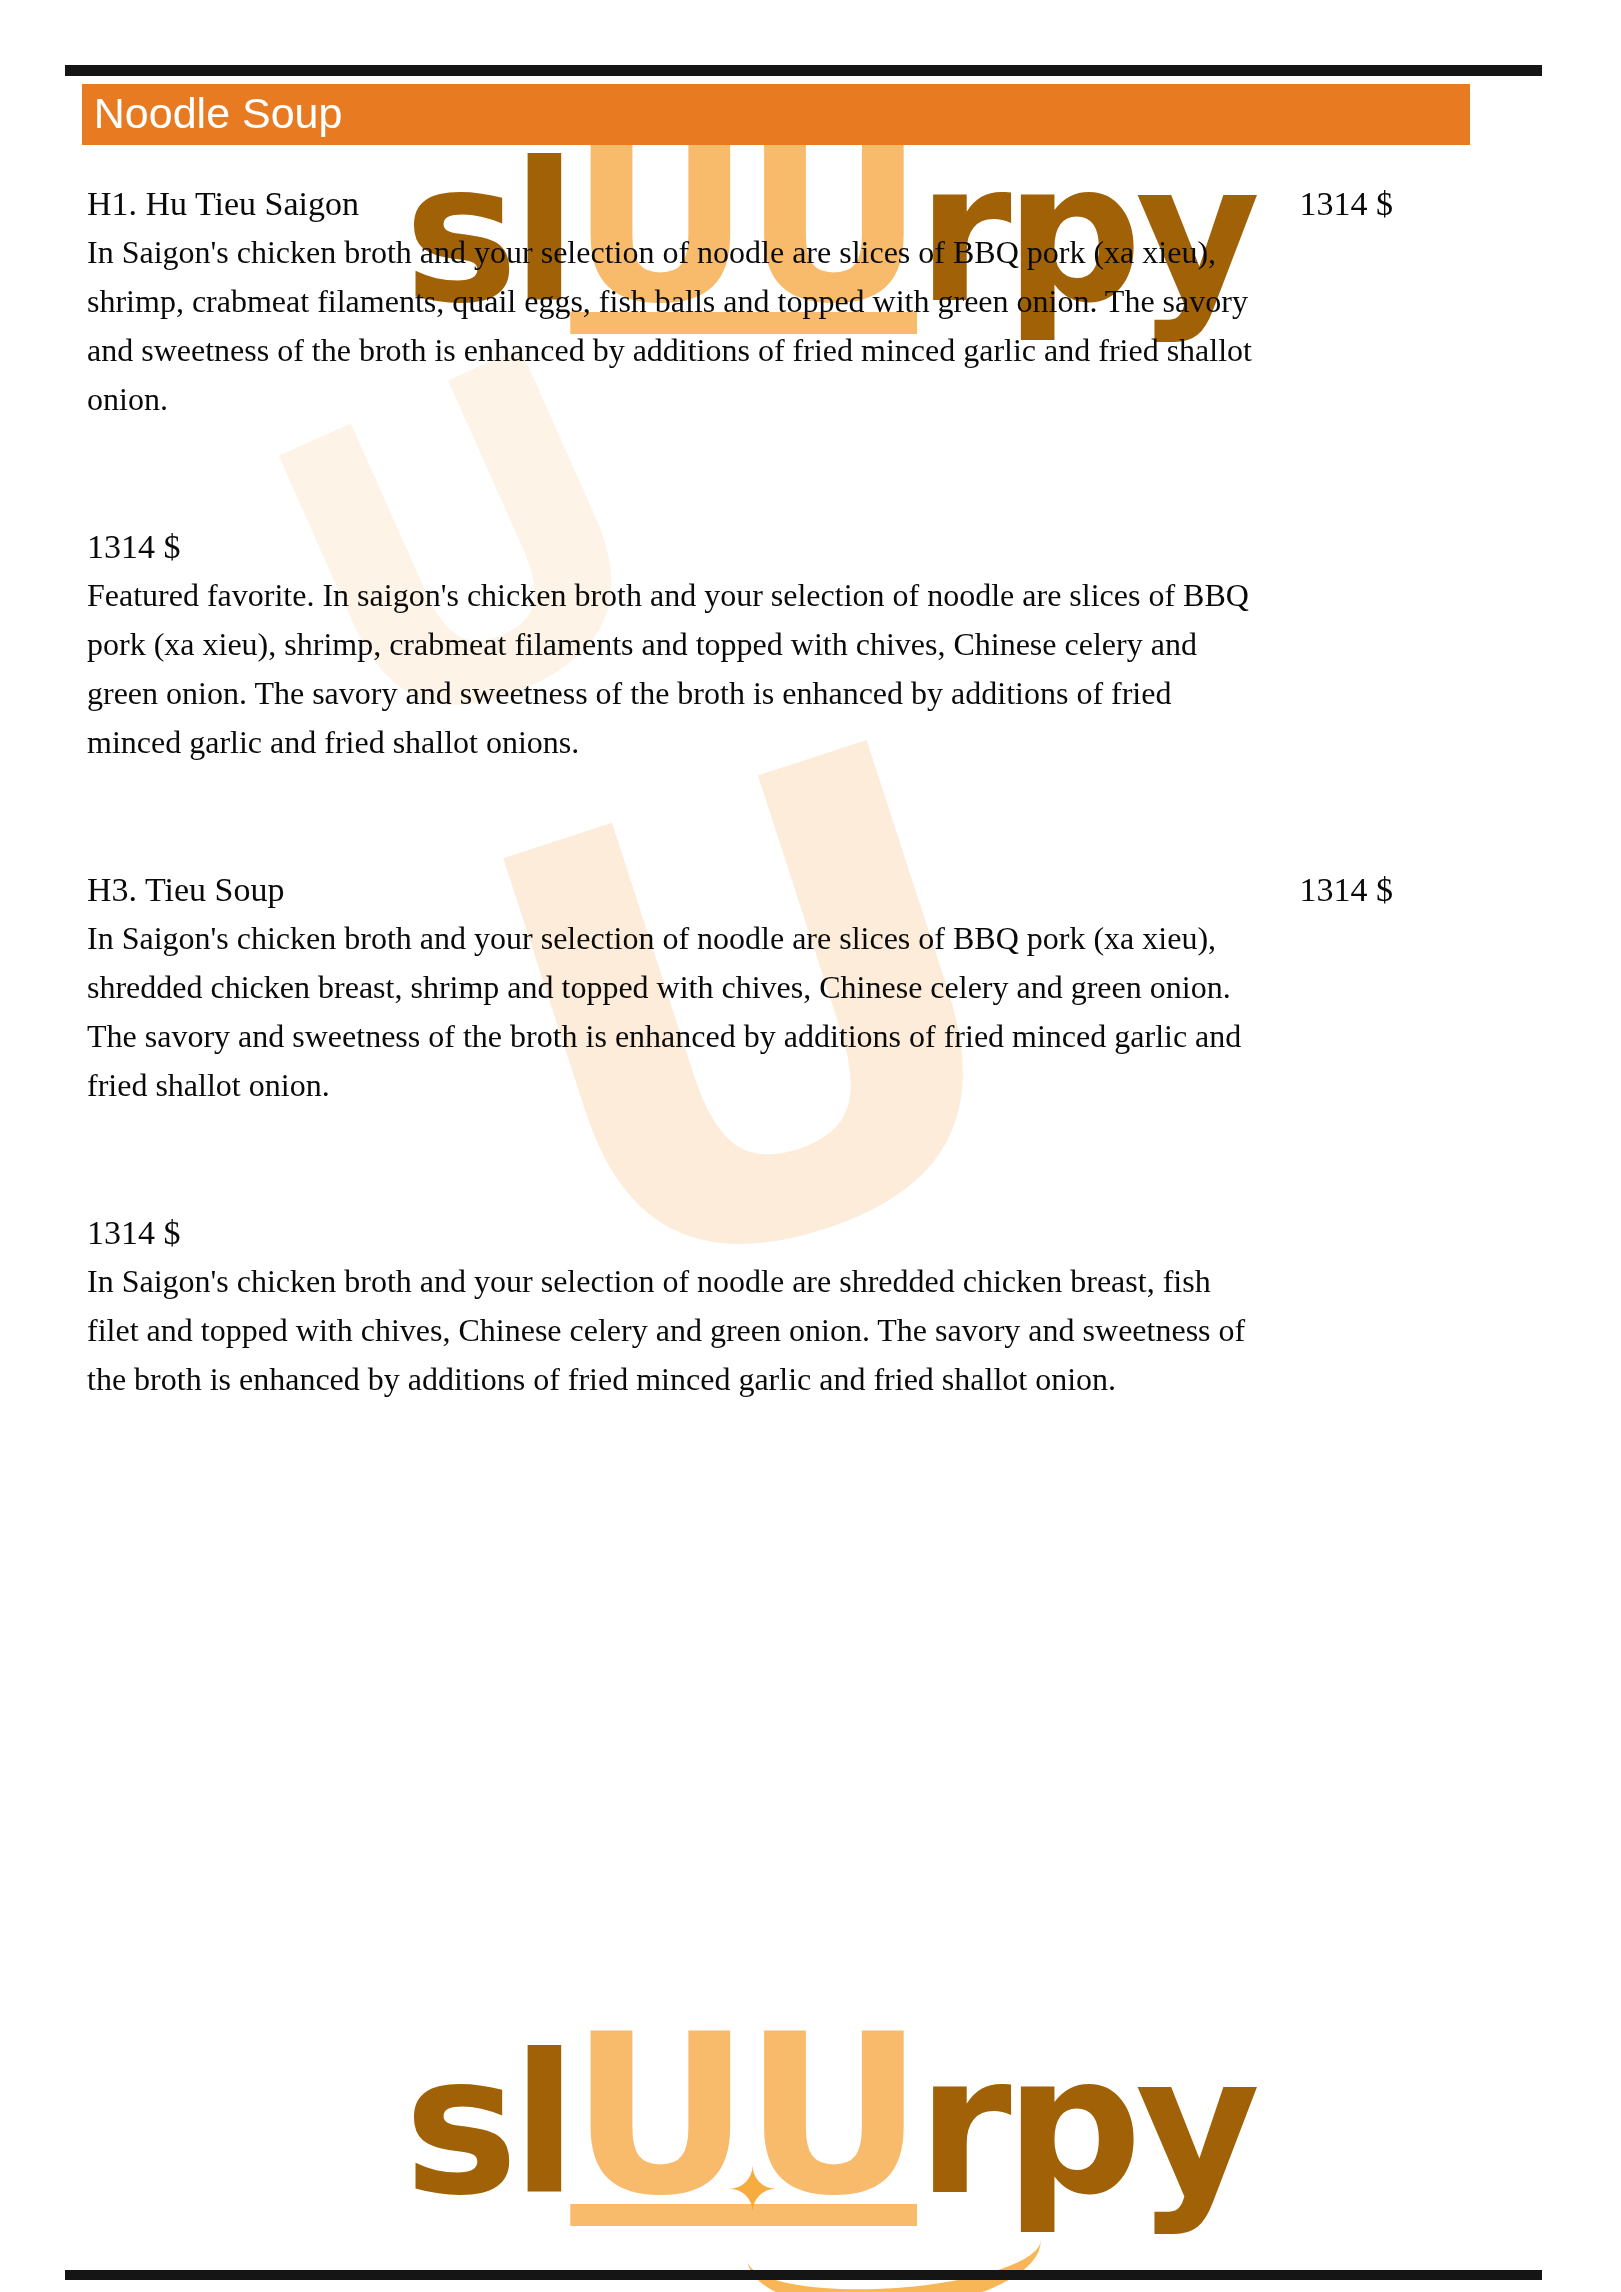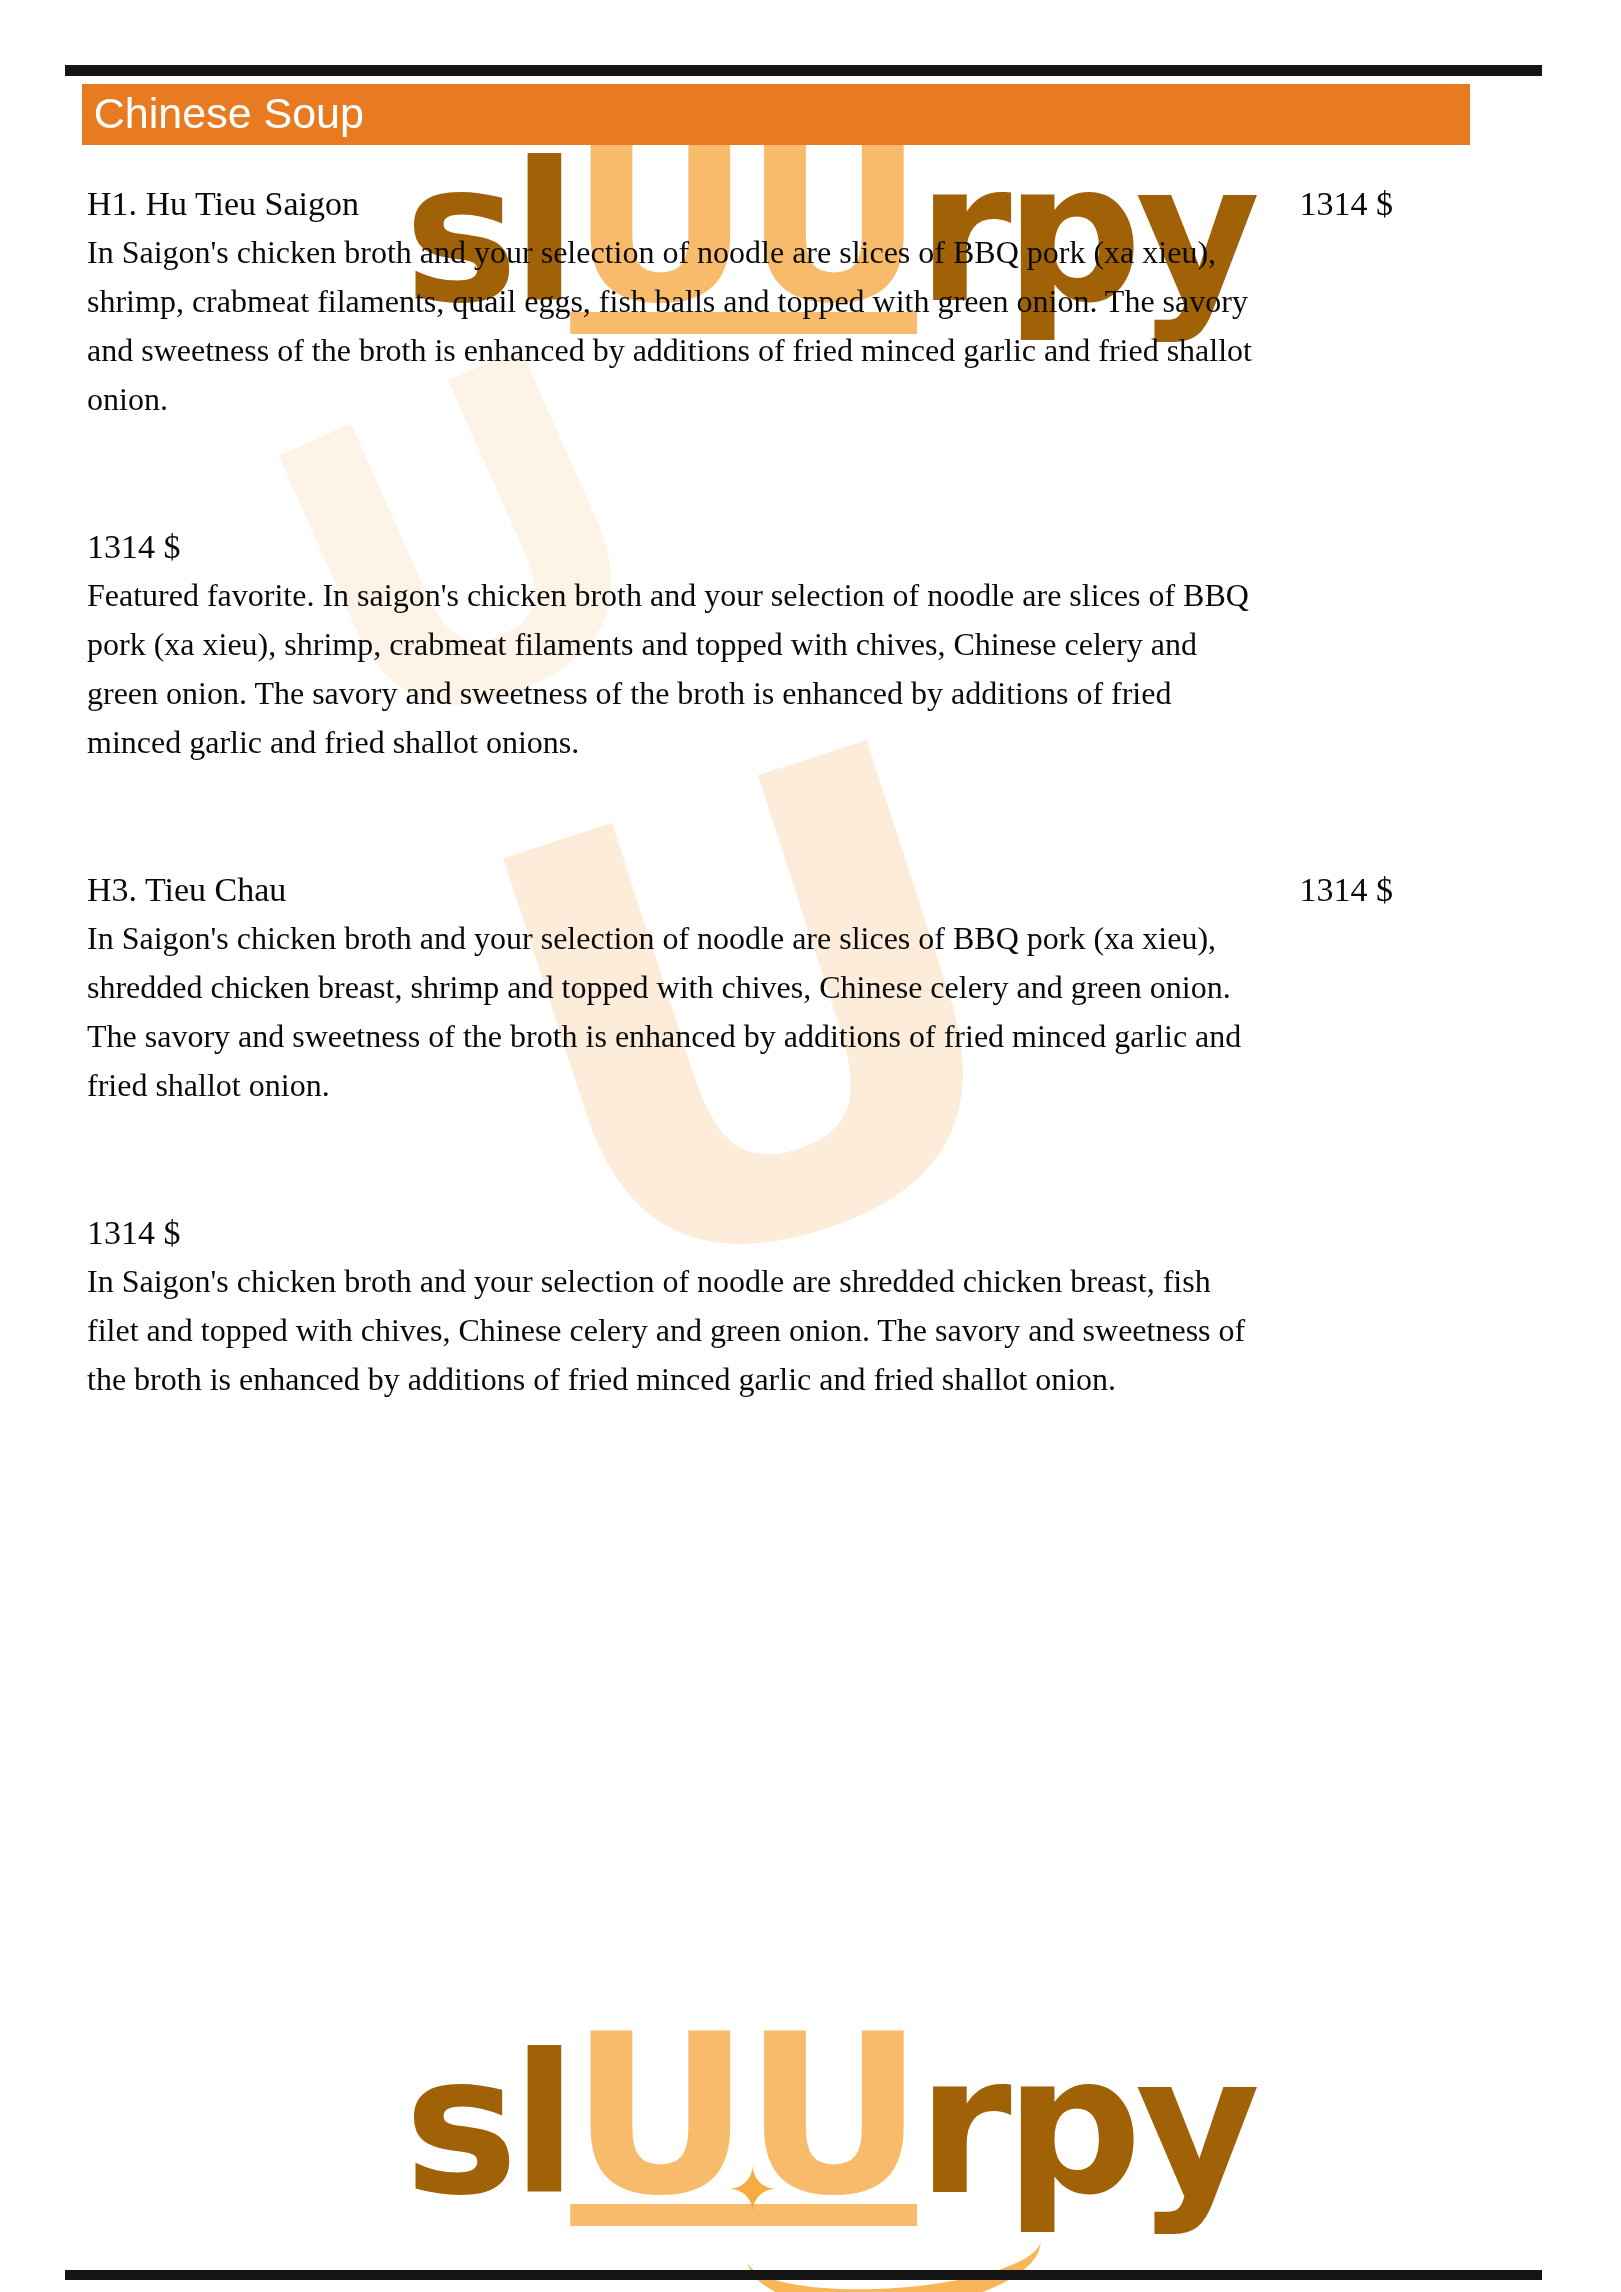--- a/index.html
+++ b/index.html
@@ -114,21 +114,21 @@
   <div class="watermark wm-top"><span class="wm-gray">sl</span><span class="wm-orange">UU</span><span class="wm-gray">rpy</span></div>
 
   <div class="watermark wm-bottom"><span class="wm-gray">sl</span><span class="wm-orange">UU</span><span class="wm-gray">rpy</span></div>
   <div class="sparkle">✦</div>
   <div class="swoosh"></div>
 
   <div class="content">
     <div class="top-bar"></div>
 
     <div class="section-header">
-      <span>Chinese Soup</span>
+      <span>Noodle Soup</span>
     </div>
 
     <div class="menu-list">
 
       <div class="menu-item">
         <div class="item-header">
           <span class="item-name">H1. Hu Tieu Saigon</span>
           <span class="item-price">1314 $</span>
         </div>
         <p class="item-desc">In Saigon's chicken broth and your selection of noodle are slices of BBQ pork (xa xieu), shrimp, crabmeat filaments, quail eggs, fish balls and topped with green onion. The savory and sweetness of the broth is enhanced by additions of fried minced garlic and fried shallot onion.</p>
@@ -136,21 +136,21 @@
 
       <div class="menu-item">
         <div class="item-header">
           <span class="item-price">1314 $</span>
         </div>
         <p class="item-desc">Featured favorite. In saigon's chicken broth and your selection of noodle are slices of BBQ pork (xa xieu), shrimp, crabmeat filaments and topped with chives, Chinese celery and green onion. The savory and sweetness of the broth is enhanced by additions of fried minced garlic and fried shallot onions.</p>
       </div>
 
       <div class="menu-item">
         <div class="item-header">
-          <span class="item-name">H3. Tieu Chau</span>
+          <span class="item-name">H3. Tieu Soup</span>
           <span class="item-price">1314 $</span>
         </div>
         <p class="item-desc">In Saigon's chicken broth and your selection of noodle are slices of BBQ pork (xa xieu), shredded chicken breast, shrimp and topped with chives, Chinese celery and green onion. The savory and sweetness of the broth is enhanced by additions of fried minced garlic and fried shallot onion.</p>
       </div>
 
       <div class="menu-item">
         <div class="item-header">
           <span class="item-price">1314 $</span>
         </div>
         <p class="item-desc">In Saigon's chicken broth and your selection of noodle are shredded chicken breast, fish filet and topped with chives, Chinese celery and green onion. The savory and sweetness of the broth is enhanced by additions of fried minced garlic and fried shallot onion.</p>

